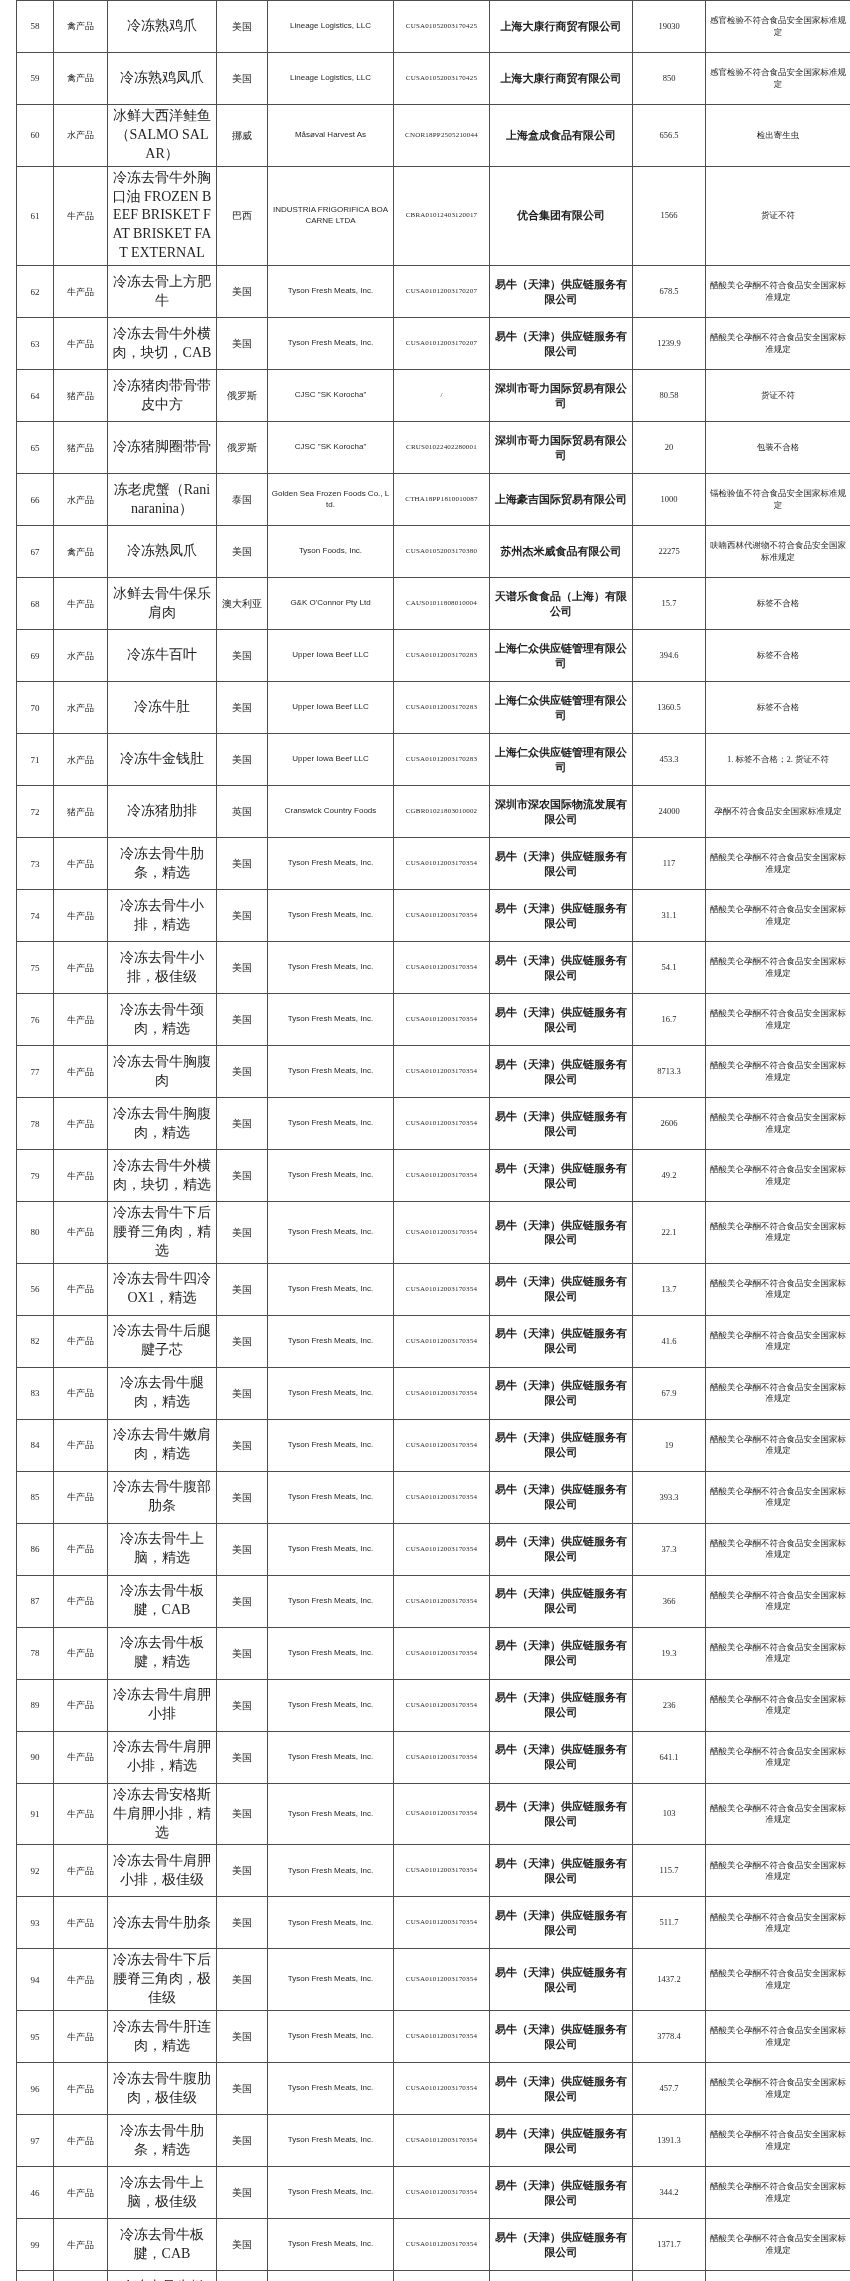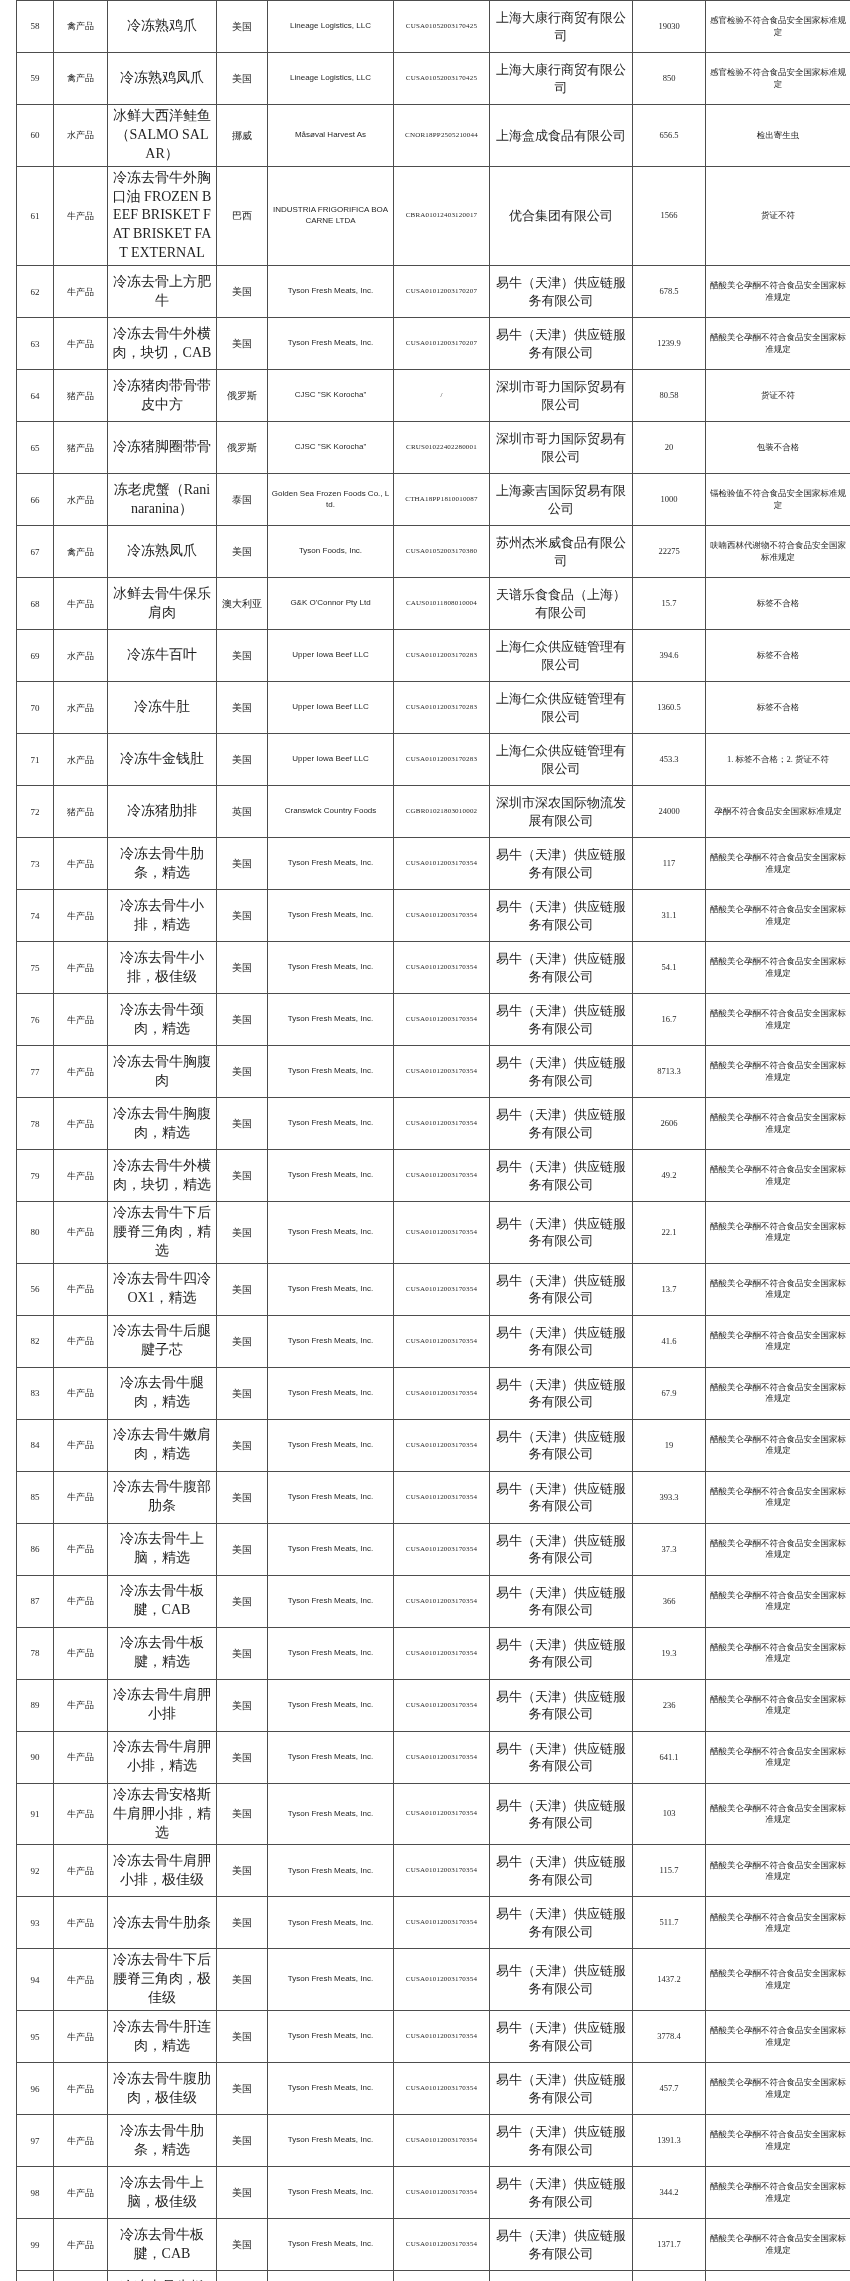--- a/index.html
+++ b/index.html
@@ -8,21 +8,21 @@
   table.grid{border-collapse:collapse;table-layout:fixed;width:850px;}
   table.grid td{border:1px solid #4d4d4d;text-align:center;vertical-align:middle;
     padding:2px 3px;overflow:hidden;word-break:break-all;line-height:1.35;}
   tr.row{height:52px;}
   .c-no{width:30px;font-size:9px;}
   .c-cat{width:47px;font-size:9px;}
   .c-prod{width:102px;font-size:14px;}
   .c-orig{width:44px;font-size:10px;}
   .c-manu{width:119px;font-size:8px;font-family:Liberation Sans, sans-serif;}
   .c-reg{width:89px;font-size:7px;letter-spacing:0.2px;margin-top:37px;}
-  .c-imp{width:136px;font-size:13px;}
+  .c-imp{width:136px;font-size:11px;font-weight:bold;}
   .c-qty{width:66px;font-size:8.5px;}
   .c-rsn{width:138px;font-size:8.5px;}
   .c-port{width:49px;font-size:9px;}
 </style>
 </head>
 <body>
 
 <div class="doc">
   <table class="grid">
     <tbody>
@@ -500,21 +500,21 @@
     <td class="c-prod">冷冻去骨牛肋条，精选</td>
     <td class="c-orig">美国</td>
     <td class="c-manu">Tyson Fresh Meats, Inc.</td>
     <td class="c-reg">CUSA01012003170354</td>
     <td class="c-imp">易牛（天津）供应链服务有限公司</td>
     <td class="c-qty">1391.3</td>
     <td class="c-rsn">醋酸美仑孕酮不符合食品安全国家标准规定</td>
     <td class="c-port">上海</td>
   </tr>
         <tr class="row">
-    <td class="c-no">98</td>
+    <td class="c-no">46</td>
     <td class="c-cat">牛产品</td>
     <td class="c-prod">冷冻去骨牛上脑，极佳级</td>
     <td class="c-orig">美国</td>
     <td class="c-manu">Tyson Fresh Meats, Inc.</td>
     <td class="c-reg">CUSA01012003170354</td>
     <td class="c-imp">易牛（天津）供应链服务有限公司</td>
     <td class="c-qty">344.2</td>
     <td class="c-rsn">醋酸美仑孕酮不符合食品安全国家标准规定</td>
     <td class="c-port">上海</td>
   </tr>

